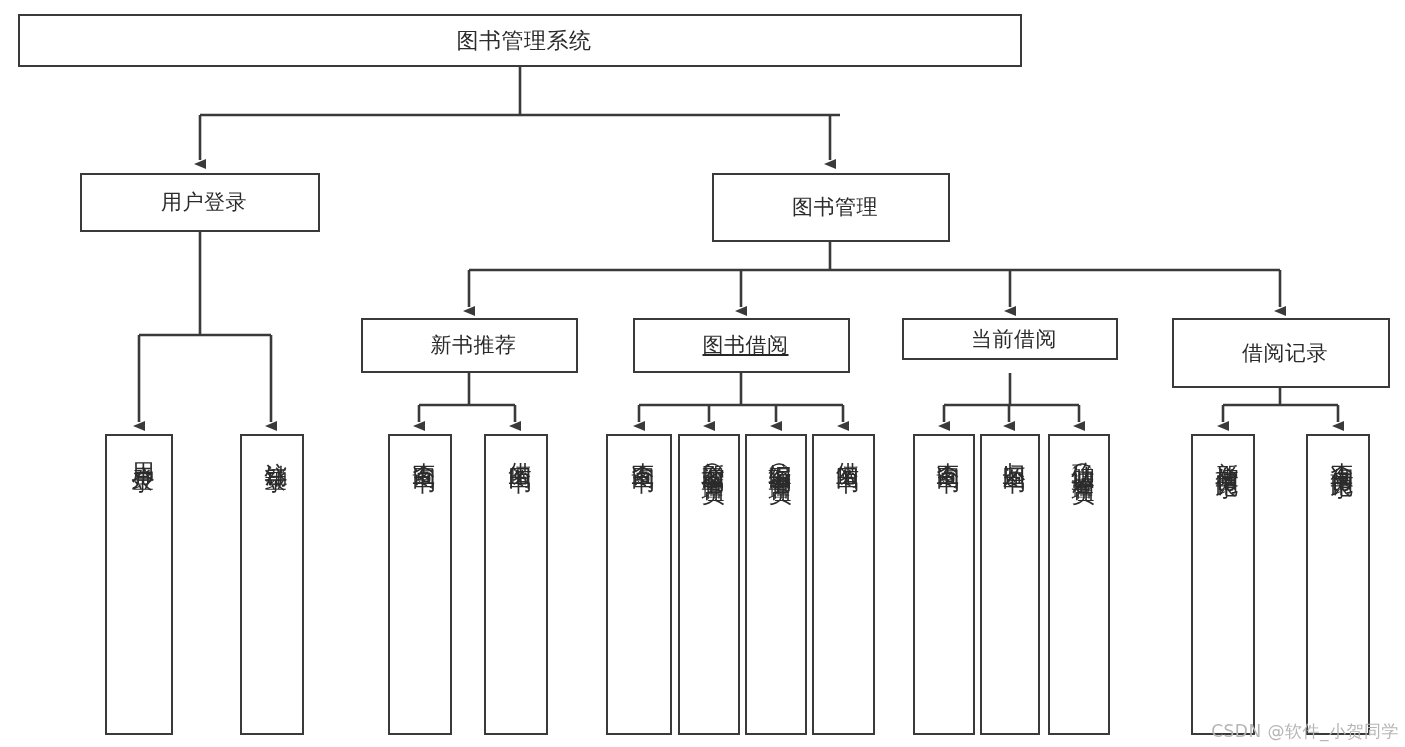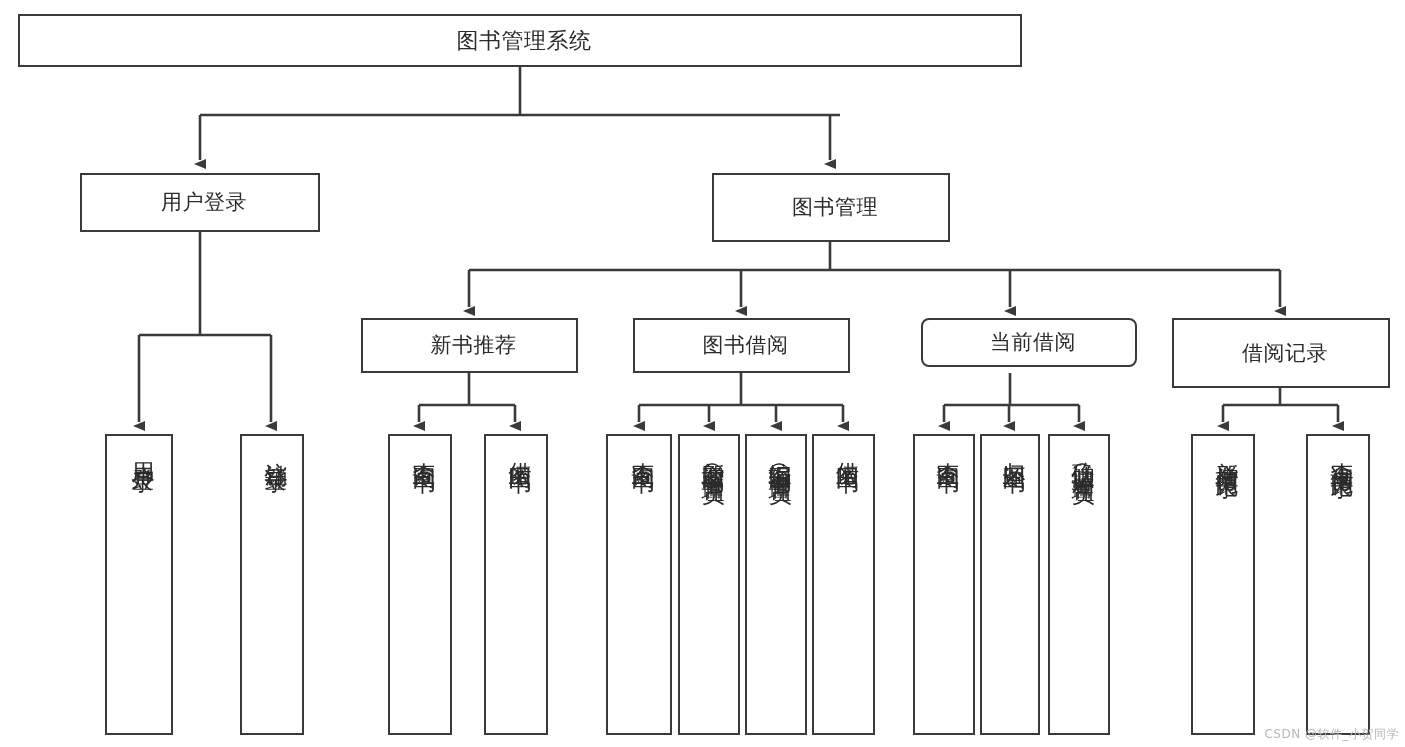--- a/index.html
+++ b/index.html
@@ -61,21 +61,21 @@
     text-orientation: upright;
     font-size: 23px;
     line-height: 1.0;
     letter-spacing: 3px;
     white-space: nowrap;
   }
   #watermark {
     position: absolute;
     right: 6px;
     bottom: 4px;
-    font-size: 12px;
+    font-size: 17px;
     color: #b6b6b6;
     letter-spacing: 0.5px;
     white-space: nowrap;
     font-family: "DejaVu Sans", "Liberation Sans", sans-serif;
   }
 </style>
 </head>
 <body>
 
 <div id="canvas">
@@ -137,24 +137,24 @@
   <div class="node horiz" style="left:80px; top:173px; width:240px; height:59px;">
     <span class="label">用户登录</span>
   </div>
   <div class="node horiz" style="left:712px; top:173px; width:238px; height:69px;">
     <span class="label">图书管理</span>
   </div>
 
   <div class="node horiz" style="left:361px; top:318px; width:217px; height:55px;">
     <span class="label">新书推荐</span>
   </div>
-  <div class="node horiz" style="left:633px; top:318px; width:217px; height:55px;">
+  <div class="node horiz" style="left:633px; top:318px; width:217px; height:55px;text-decoration:underline;">
     <span class="label">图书借阅</span>
   </div>
-  <div class="node horiz" style="left:921px; top:318px; width:216px; height:49px;border-radius:8px;">
+  <div class="node horiz" style="left:902px; top:318px; width:216px; height:42px;">
     <span class="label">当前借阅</span>
   </div>
   <div class="node horiz" style="left:1172px; top:318px; width:218px; height:70px;">
     <span class="label">借阅记录</span>
   </div>
 
   <div class="node vert" style="left:105px; top:434px; width:68px; height:301px;">
     <span class="label">用户登录</span>
   </div>
   <div class="node vert" style="left:240px; top:434px; width:64px; height:301px;">

